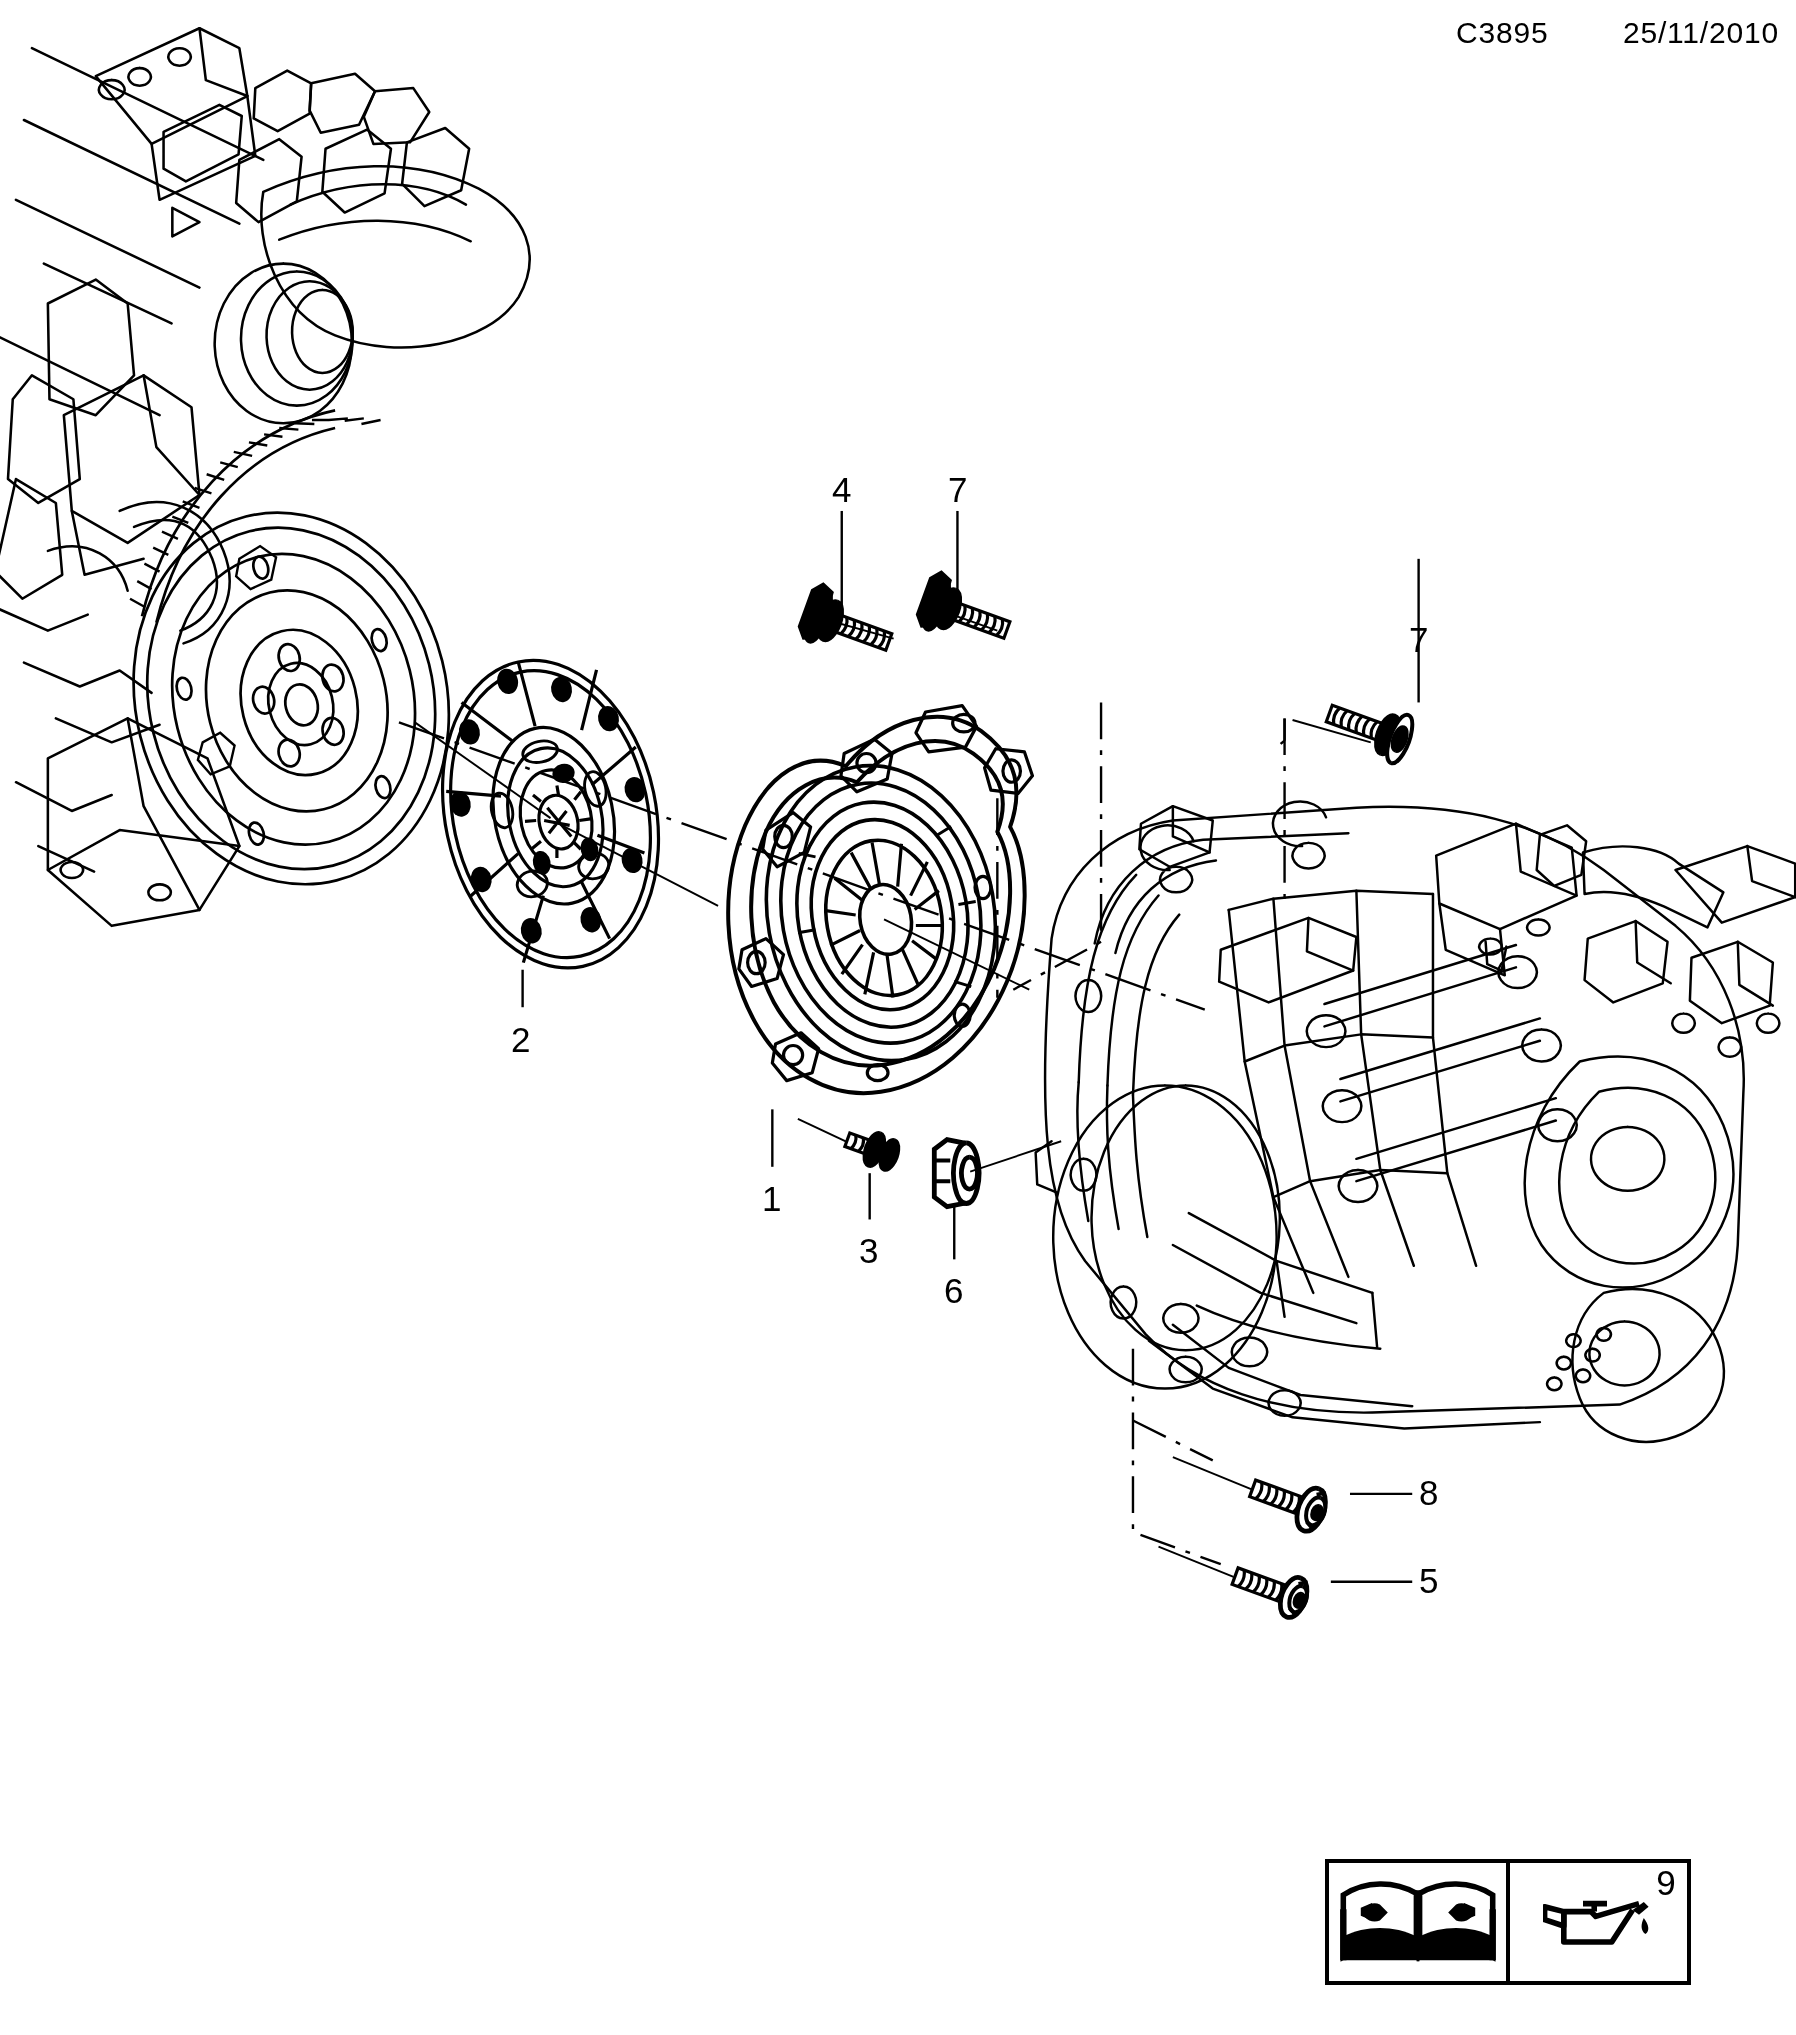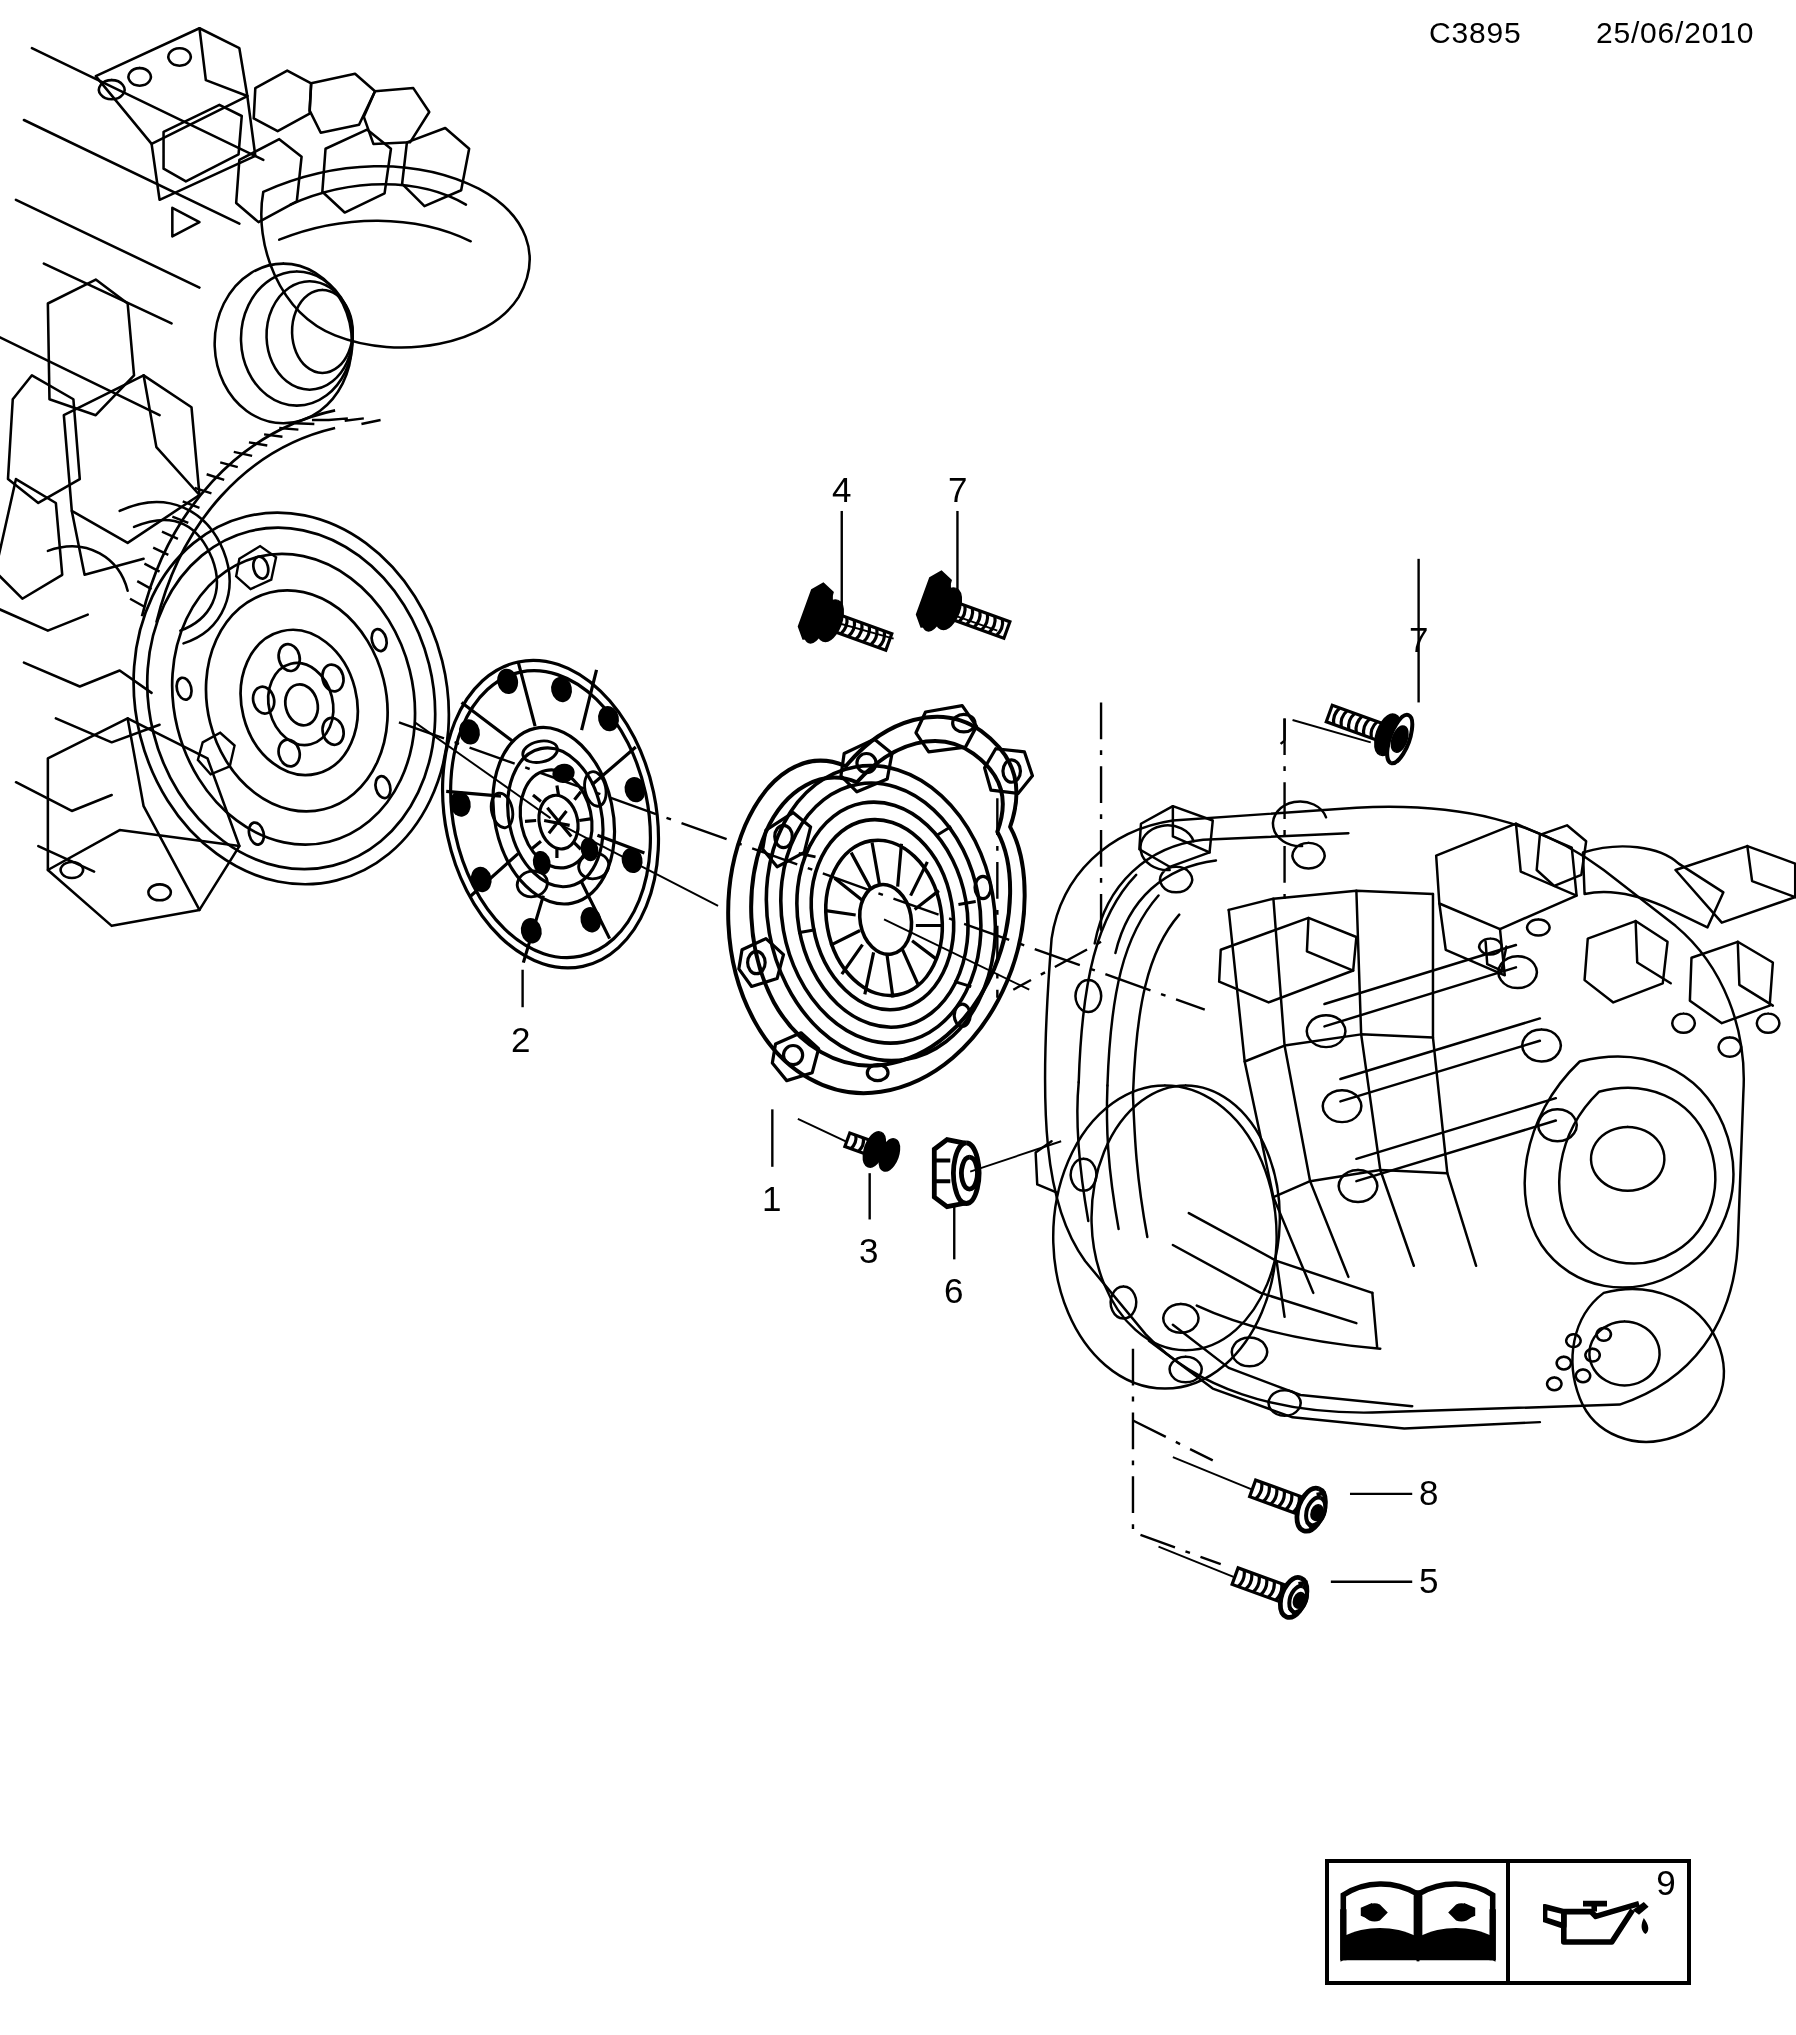--- a/index.html
+++ b/index.html
@@ -5,21 +5,21 @@
 <style>
   html,body{margin:0;padding:0;background:#ffffff;}
   body{
     width:1796px;height:2036px;position:relative;overflow:hidden;
     font-family:"Liberation Sans","DejaVu Sans",sans-serif;
     color:#000;
   }
   #sheet{position:absolute;inset:0;}
 
   
-  .hdr{position:absolute;top:16px;font-size:30px;letter-spacing:0.8px;color:#000;white-space:nowrap;}
+  .hdr{position:absolute;top:16px;font-size:30px;letter-spacing:0.8px;color:#000;white-space:nowrap;margin-left:27px;}
   #hdr-code{left:1429px;}
   #hdr-date{left:1596px;}
 
   
   #art{position:absolute;left:0;top:0;width:1796px;height:2036px;}
 
   
   .callout{position:absolute;font-size:35px;line-height:1;color:#000;white-space:nowrap;}
 
   
@@ -31,21 +31,21 @@
   .iconcell + .iconcell{border-left:4px solid #000;}
   .iconcell svg{position:absolute;left:50%;top:50%;transform:translate(-50%,-50%);}
   #icon-num{position:absolute;right:11.2px;top:1.6px;font-size:35px;line-height:1;}
 </style>
 </head>
 <body>
 
 <div id="sheet">
 
   <div class="hdr" id="hdr-code">C3895</div>
-  <div class="hdr" id="hdr-date">25/06/2010</div>
+  <div class="hdr" id="hdr-date">25/11/2010</div>
 
   <svg id="art" viewBox="0 0 2251 2551">
     <defs>
       <g id="boltbody">
 
         <path d="M0,-11 L78,-11 L78,11 L0,11 Z" fill="#fff" stroke="#000" stroke-width="4"></path>
         <path d="M8,-11 q6,11 0,22 M18,-11 q6,11 0,22 M28,-11 q6,11 0,22 M38,-11 q6,11 0,22 M48,-11 q6,11 0,22 M58,-11 q6,11 0,22 M68,-11 q6,11 0,22" fill="none" stroke="#000" stroke-width="4"></path>
       </g>
     </defs>
 

